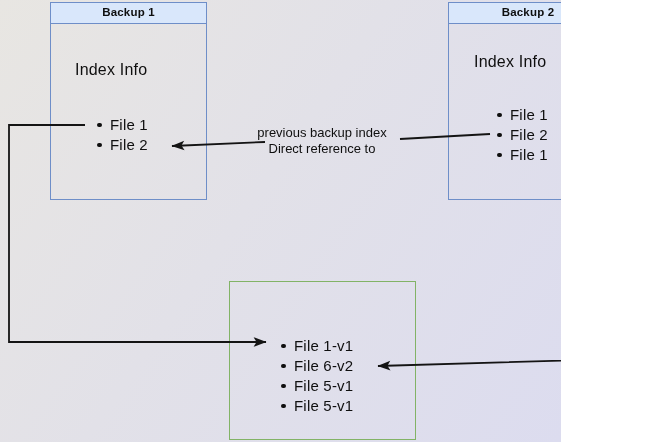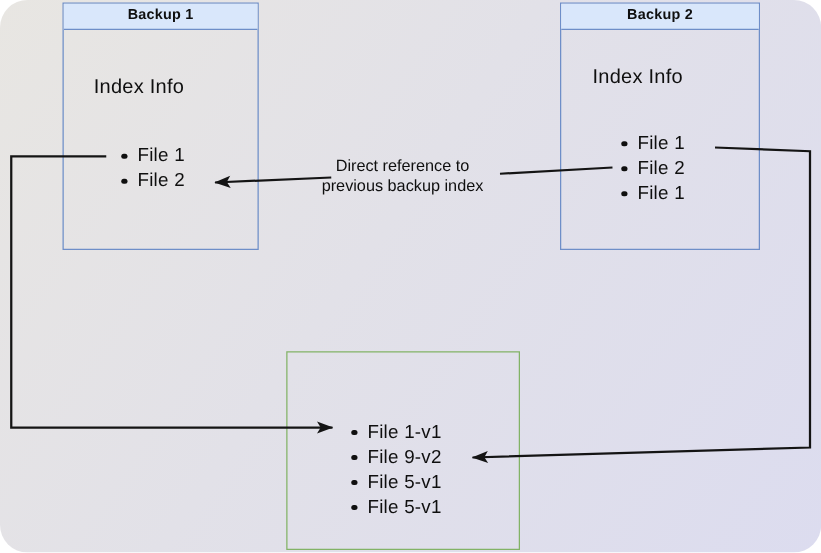--- a/index.html
+++ b/index.html
@@ -1,24 +1,23 @@
 <!DOCTYPE html>
 <html style="--bg-start: #e8e6e2; --bg-end: #dcdcef; --blue-border: #6e8ec8; --blue-header: #d9e7fb; --green-border: #82b366; --green-header: #d6e9d5; --arrow: #141414; --text: #0f0f0f;"><head>
 <meta charset="utf-8">
 <style>
   html, body { margin: 0; padding: 0; }
   body { font-family: "Liberation Sans", sans-serif; color: var(--text, #0f0f0f); }
 
   .canvas {
     position: relative;
-    width: 657px;
+    width: 561px;
     height: 442px;
     overflow: hidden;
     background: linear-gradient(125deg, var(--bg-start, #e8e6e2) 0%, #e2e1e8 45%, var(--bg-end, #dcdcef) 100%);
-    border-radius: 22px;
   }
 
   .connector-layer {
     position: absolute;
     left: 0; top: 0;
     width: 657px; height: 442px;
     z-index: 3;
     pointer-events: none;
   }
   .connector {
@@ -142,24 +141,24 @@
     <ul class="file-list">
         <li>File 1</li>
         <li>File 2</li>
         <li>File 1</li>
       </ul>
   </div>
 
   <div class="node green" id="dedup">
     <ul class="file-list">
         <li>File 1-v1</li>
-        <li>File 9-v2</li>
+        <li>File 6-v2</li>
         <li>File 5-v1</li>
         <li>File 5-v1</li>
       </ul>
   </div>
 
   <div class="edge-annotation">
+    <div>previous backup index</div>
     <div>Direct reference to</div>
-    <div>previous backup index</div>
   </div>
 
 </div>
 
 </body></html>

